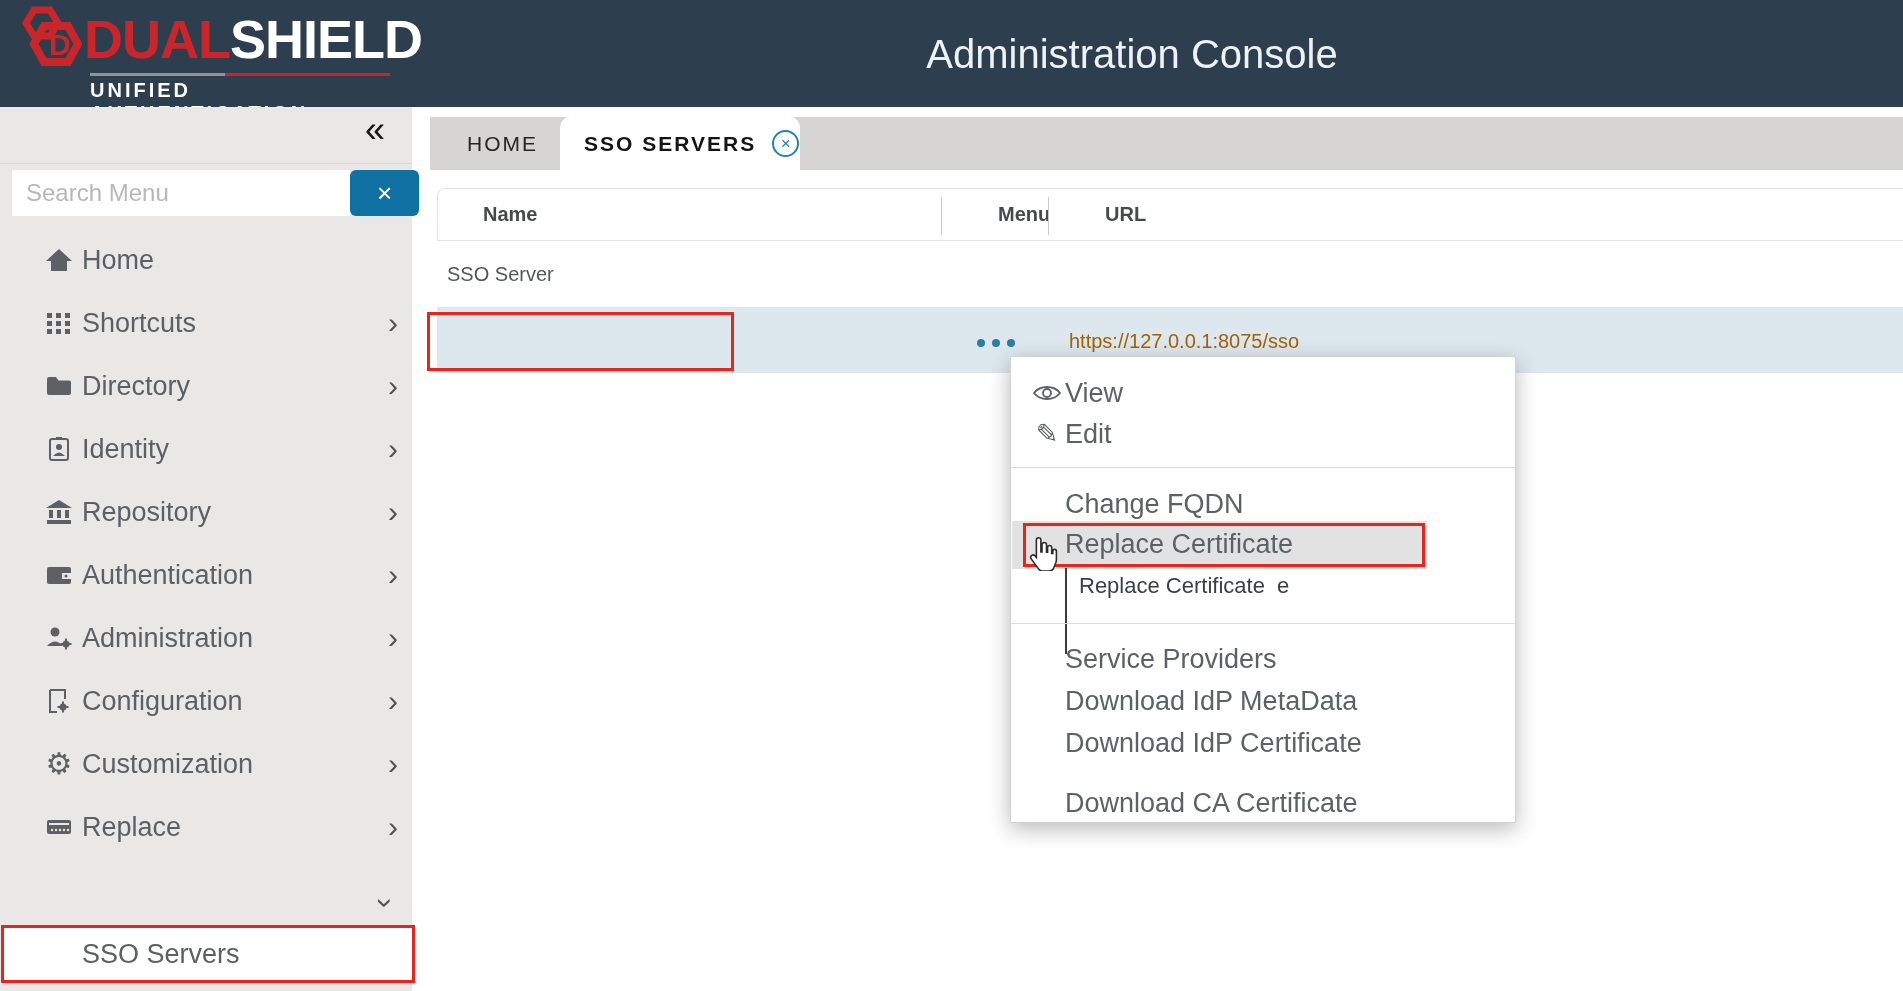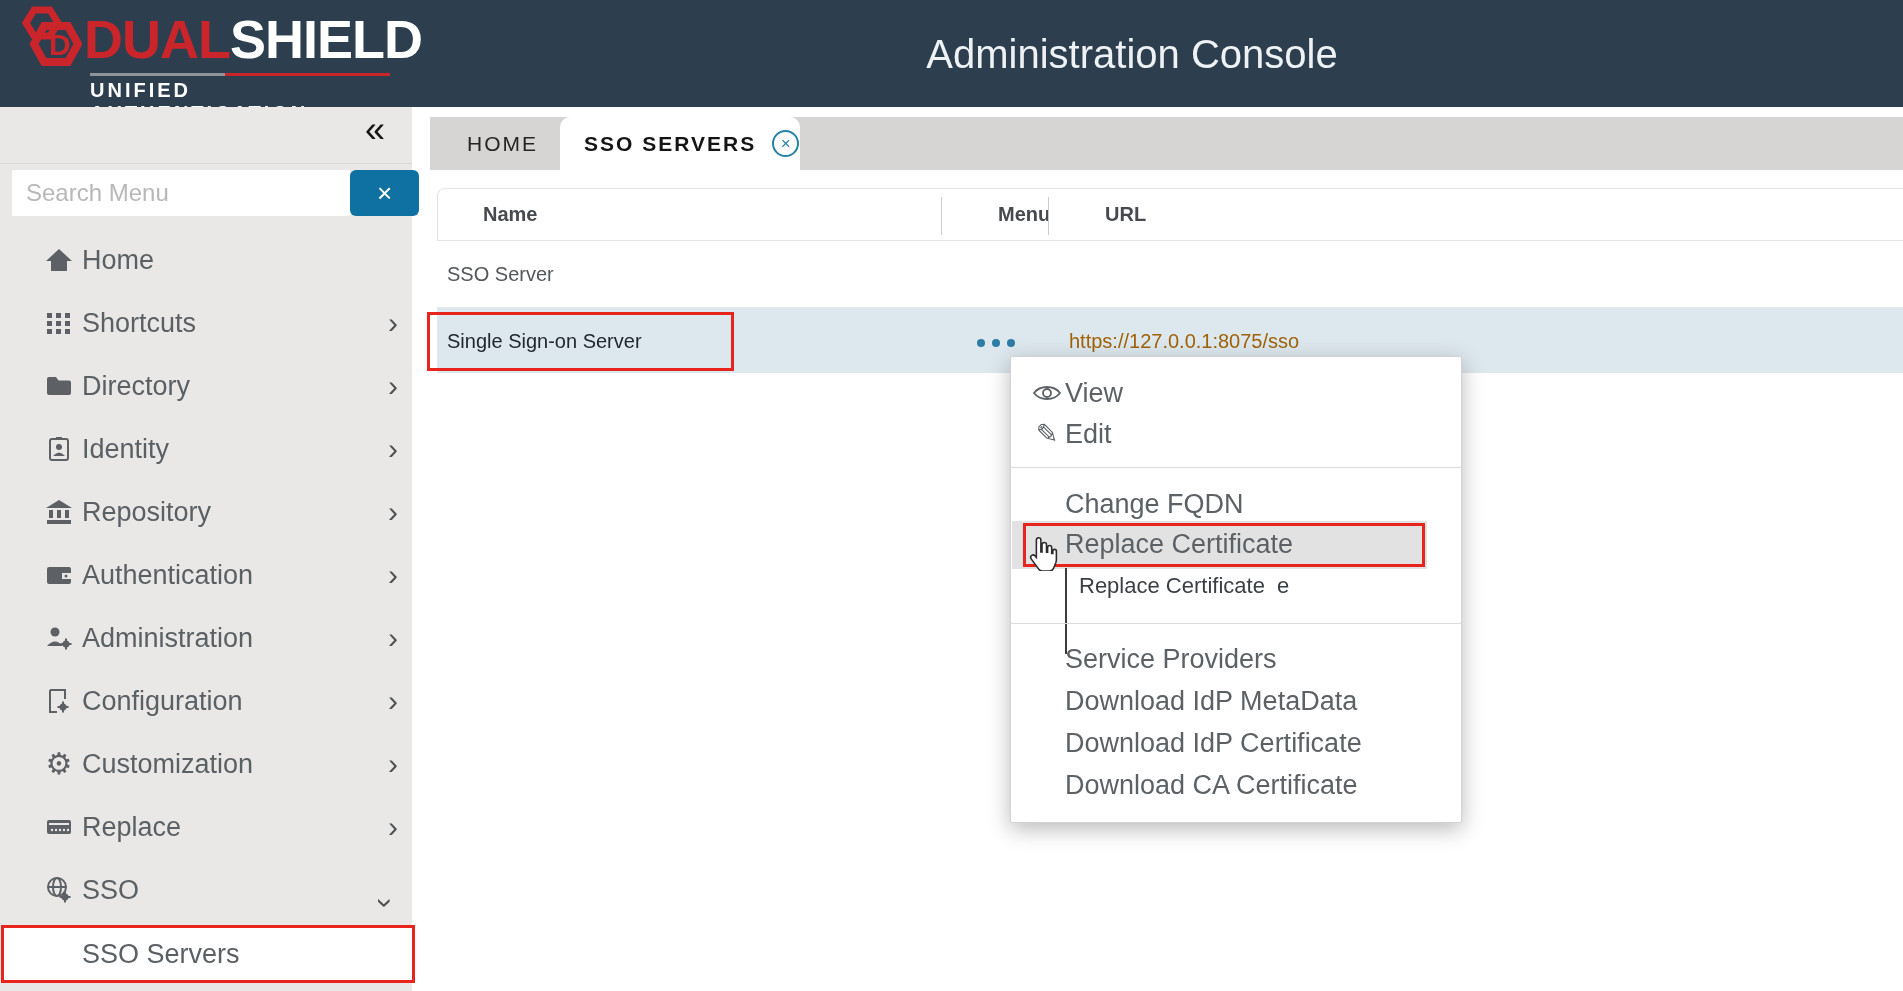--- a/index.html
+++ b/index.html
@@ -59,21 +59,21 @@
   .col-label{position:absolute;top:203px;font-size:20px;font-weight:700;color:#46494d;margin-left:36px;}
   .col-sep{position:absolute;top:197px;width:1px;height:38px;background:#cccccc;}
   .trow1{position:absolute;left:437px;top:241px;width:1466px;height:67px;background:#fff;border-bottom:1px solid #e6e6e6;}
   .trow2{position:absolute;left:437px;top:308px;width:1466px;height:65px;background:#dde8ee;}
   .cell-text{position:absolute;font-size:20px;line-height:32px;white-space:nowrap;}
   .row-select-box{position:absolute;left:427px;top:312px;width:307px;height:59px;border:3px solid #e8251d;z-index:6;}
   .menu-dots{position:absolute;left:977px;top:339px;display:flex;gap:7px;cursor:pointer;z-index:6;}
   .menu-dots i{width:8px;height:8px;border-radius:50%;background:#2c7ca4;display:block;}
 
   
-  .ctx-menu{position:absolute;left:1010px;top:356px;width:452px;height:467px;background:#ffffff;
+  .ctx-menu{position:absolute;left:1010px;top:356px;width:506px;height:467px;background:#ffffff;
        border:1px solid #d2d2d2;border-radius:2px;box-shadow:0 6px 22px rgba(0,0,0,.28);z-index:10;}
   .cm-item{position:absolute;left:0;width:100%;height:42px;display:flex;align-items:center;
        font-size:27px;color:#5c6165;cursor:pointer;white-space:nowrap;}
   .cm-item .cm-text{position:absolute;left:54px;}
   .cm-icon{position:absolute;left:20px;width:32px;height:32px;display:flex;align-items:center;justify-content:center;color:#5c6165;}
   .cm-divider{position:absolute;left:0;width:100%;height:1px;background:#dcdcdc;}
   .cm-hover{position:absolute;left:1px;top:164px;width:415px;height:48px;background:#e2e2e2;}
   .cm-redbox{position:absolute;left:12px;top:166px;width:402px;height:44px;border:3px solid #e8251d;z-index:3;}
   .cm-hand{position:absolute;left:13px;top:178px;z-index:5;}
   .tooltip-line{position:absolute;left:54px;top:211px;width:2px;height:86px;background:#3c3c3c;}
@@ -249,37 +249,20 @@
               <circle cx="19" cy="14" r="1.2"></circle>
               <circle cx="23" cy="14" r="1.2"></circle>
             </g>
           <rect x="4" y="7" width="20" height="2" fill="#e9e8e6"></rect>
         </svg>
       </span>
       <span class="nav-label">Replace</span>
       <span class="nav-chevron">›</span>
     </div>
 
-    <div class="nav-item" style="top:761px">
-      <span class="nav-icon">
-        <svg width="28" height="28" viewBox="0 0 28 28">
-          <circle class="st" cx="12" cy="11" r="9"></circle>
-          <ellipse class="st" cx="12" cy="11" rx="4" ry="9"></ellipse>
-          <path class="st" d="M3.5 11 H20.5"></path>
-          <g class="ic">
-              <circle cx="20" cy="21" r="3.5"></circle>
-            <rect x="19" y="15.5" width="2" height="3"></rect>
-              <rect x="19" y="23.5" width="2" height="3"></rect>
-            <rect x="14.5" y="20" width="3" height="2"></rect>
-              <rect x="22.5" y="20" width="3" height="2"></rect>
-            </g>
-        </svg>
-      </span>
-      <span class="nav-label">SSO</span>
-    </div>
     <span class="chevron-down-sso">›</span>
 
     <div class="submenu-row">
       <span class="nav-label">SSO Servers</span>
     </div>
   </div>
 
   <div class="tabbar">
     <div class="tab-home">
       <span class="tab-label">HOME</span>
@@ -295,21 +278,20 @@
   <div class="col-sep" style="left:941px"></div>
   <div class="col-label" style="left:962px">Menu</div>
   <div class="col-sep" style="left:1048px"></div>
   <div class="col-label" style="left:1069px">URL</div>
   <div class="thead-border"></div>
 
   <div class="trow1"></div>
   <div class="cell-text" style="left:447px;top:258px;color:#53575b">SSO Server</div>
 
   <div class="trow2"></div>
-  <div class="cell-text" style="left:447px;top:325px;color:#22282d;z-index:7">Single Sign-on Server</div>
   <div class="row-select-box"></div>
   <div class="menu-dots">
       <i></i>
       <i></i>
       <i></i>
     </div>
   <div class="cell-text" style="left:1069px;top:325px;color:#a16207;z-index:7">https://127.0.0.1:8075/sso</div>
 
   <div class="ctx-menu">
     <div class="cm-item" style="top:15px">
@@ -348,18 +330,18 @@
 
     <div class="cm-item" style="top:281px">
       <span class="cm-text">Service Providers</span>
     </div>
     <div class="cm-item" style="top:323px">
       <span class="cm-text">Download IdP MetaData</span>
     </div>
     <div class="cm-item" style="top:365px">
       <span class="cm-text">Download IdP Certificate</span>
     </div>
-    <div class="cm-item" style="top:407px">
+    <div class="cm-item" style="top:425px">
       <span class="cm-text">Download CA Certificate</span>
     </div>
   </div>
 
 </div>
 
 </body></html>

